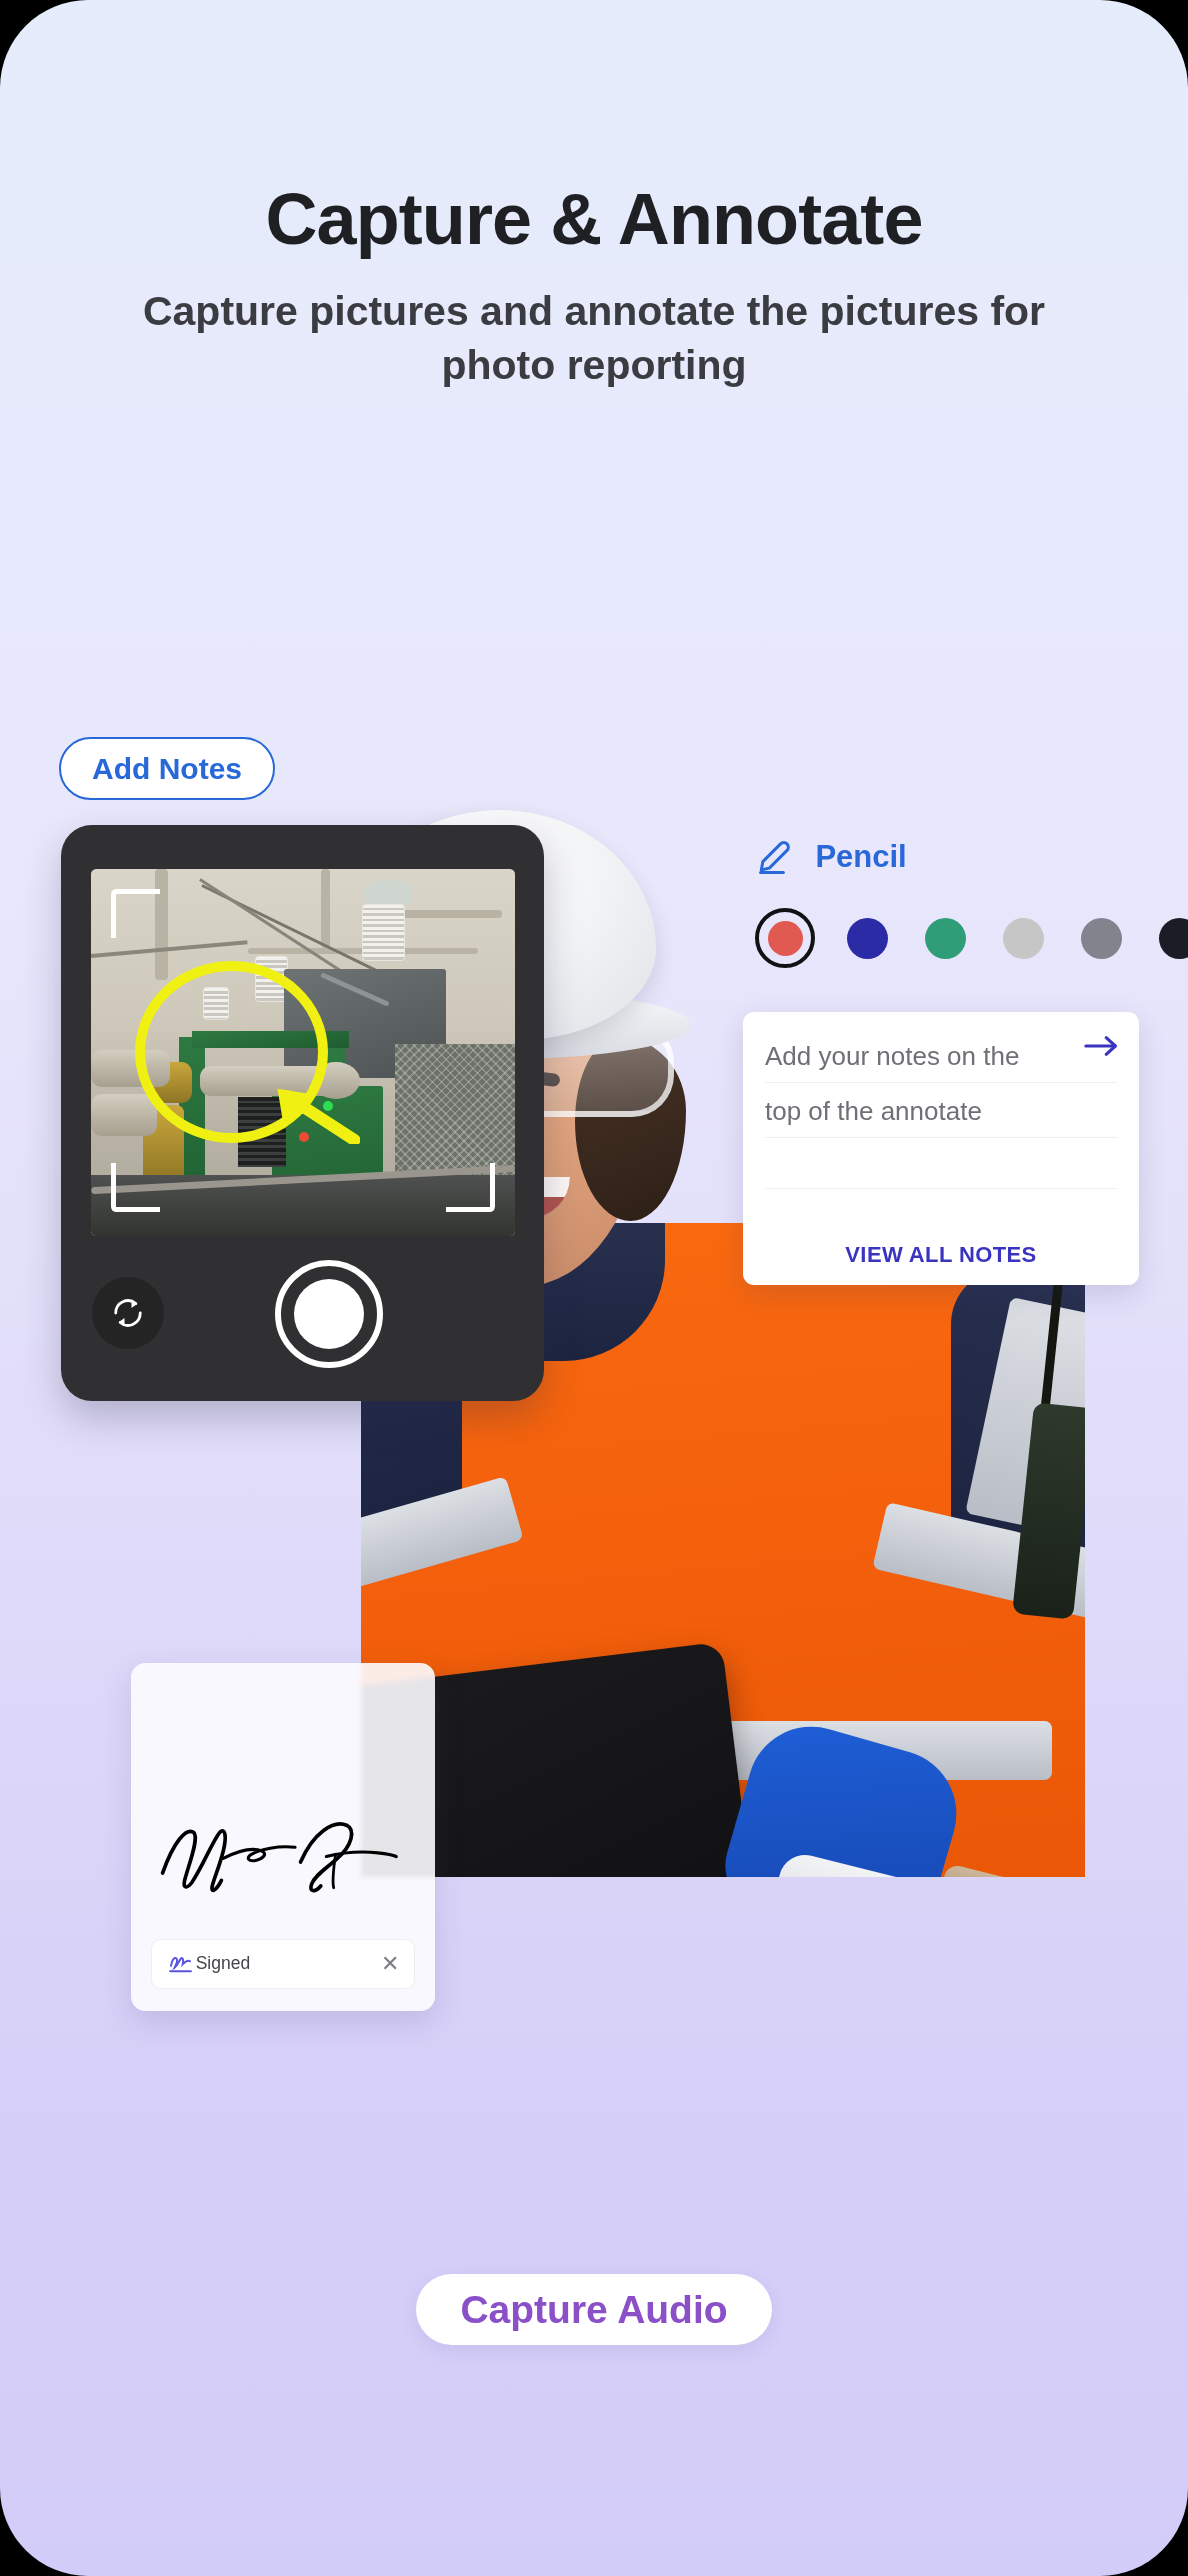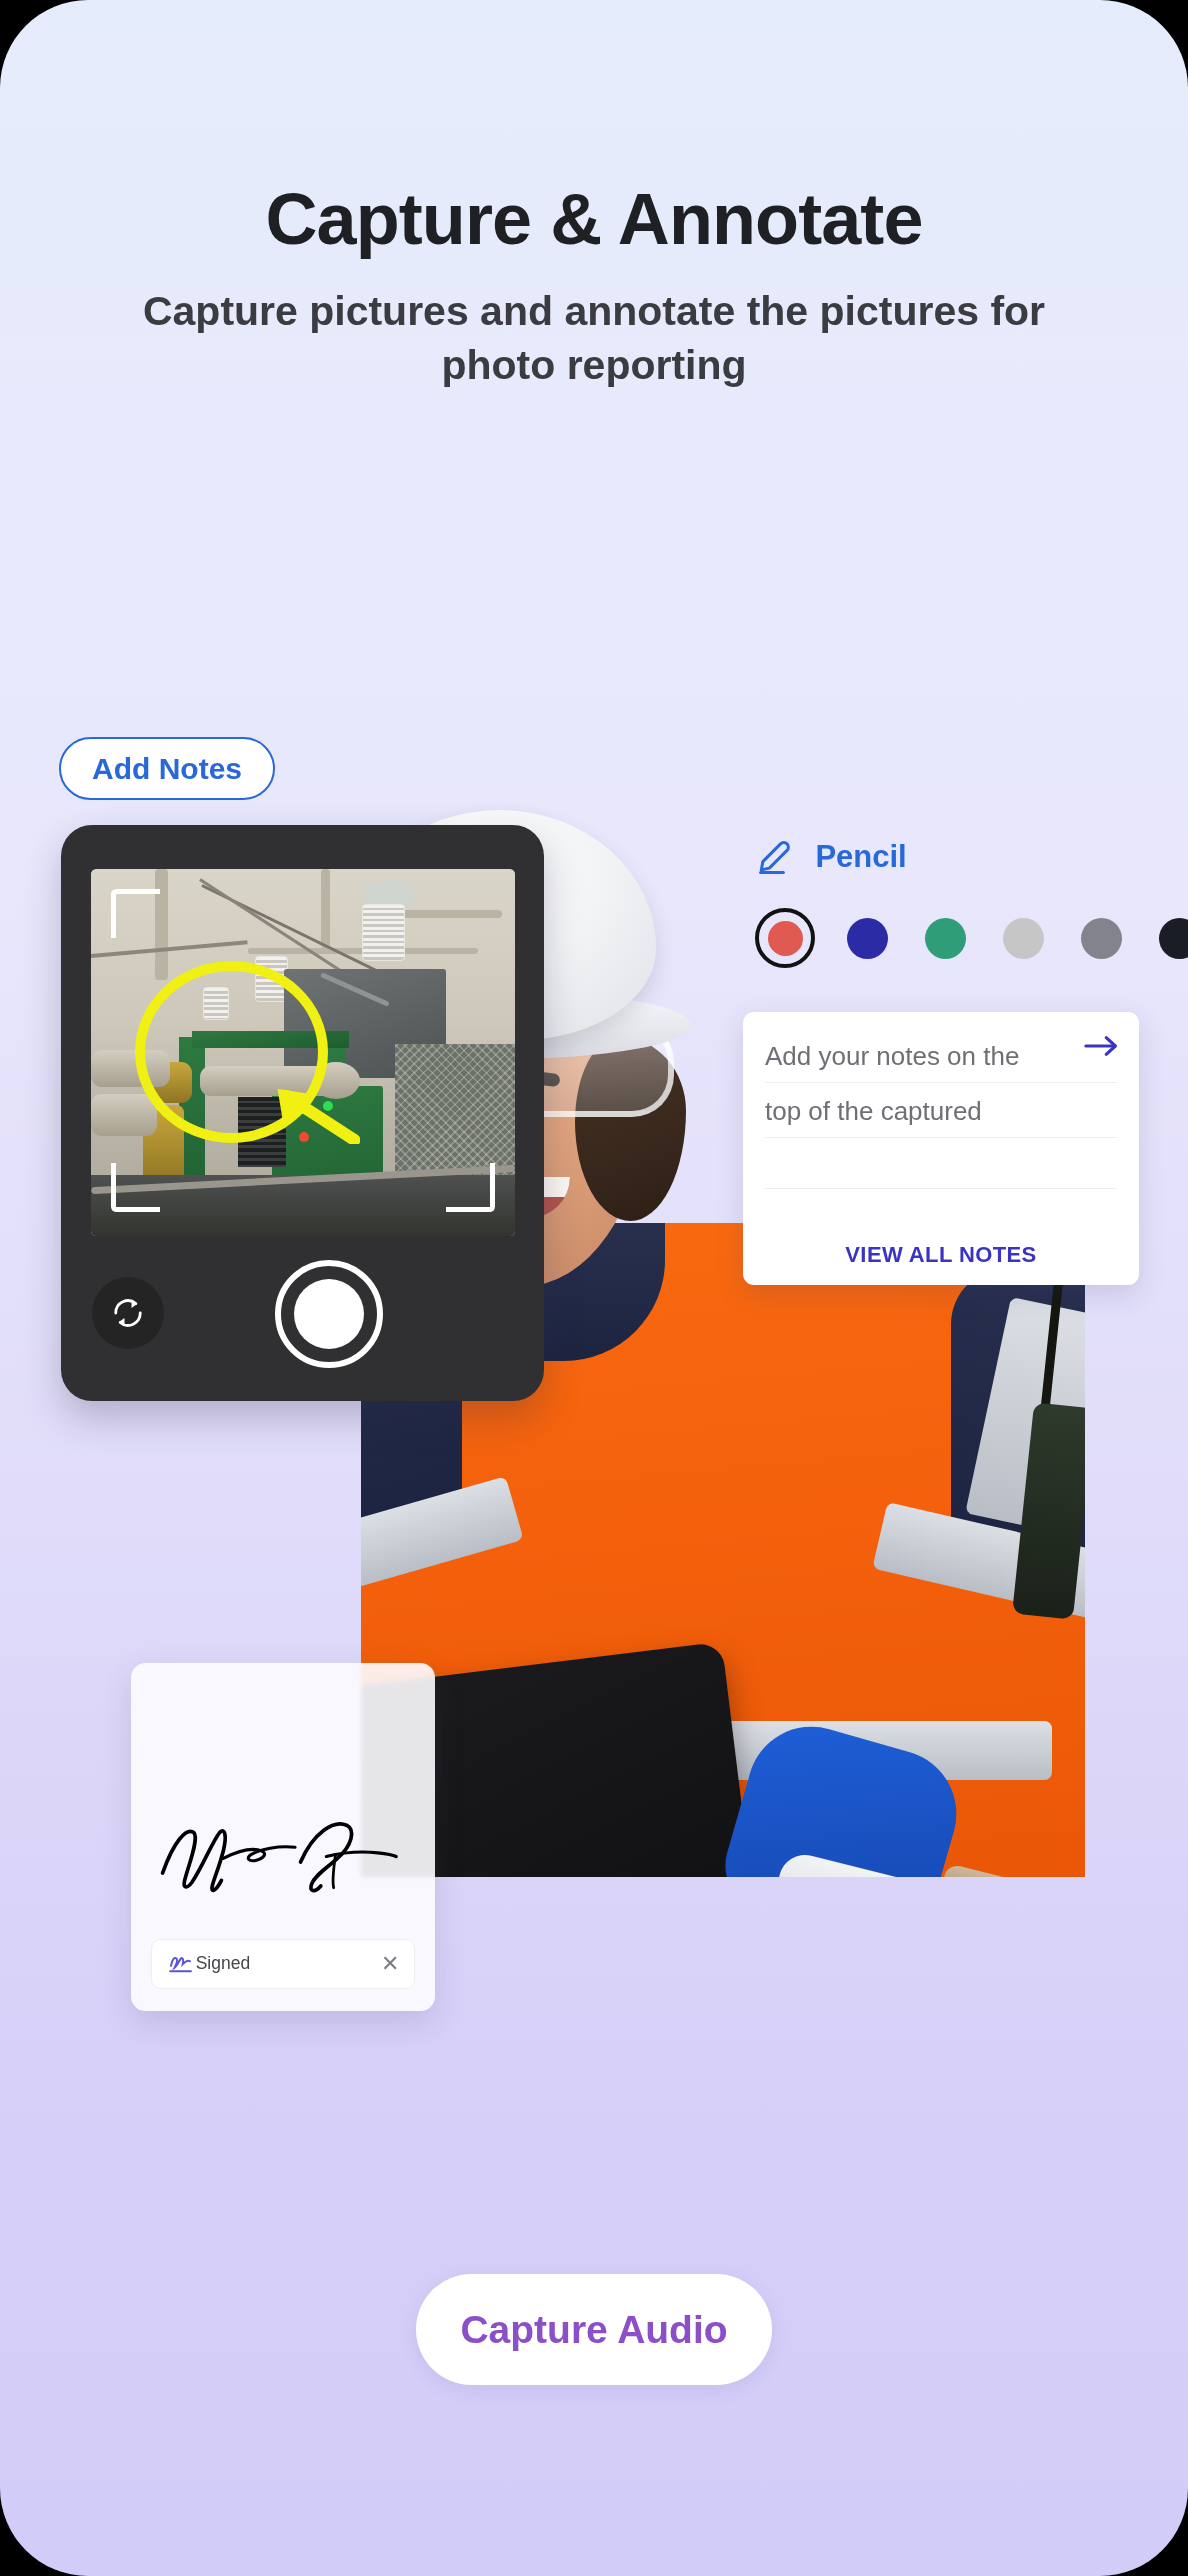--- a/index.html
+++ b/index.html
@@ -258,21 +258,21 @@
   .signed-label{font-size:17.5px;color:#44454b;flex:1;line-height:1;}
   .signed-x{font-size:22px;color:#7c7d85;line-height:1;}
 
   
   .bottom-btns{
     position:absolute;left:0;right:0;top:2274px;
     display:flex;justify-content:center;gap:50px;z-index:40;
   }
   .bbtn{
     background:#ffffff;border-radius:920px;
-    padding:36px 44px;font-size:39px;font-weight:bold;color:#8b4fc8;
+    padding:16px 44px;font-size:39px;font-weight:bold;color:#8b4fc8;
     line-height:1;white-space:nowrap;
     box-shadow:0 5.5px 18.4px rgba(90,70,150,.10);
   }
 </style>
 </head>
 <body>
 
 <div id="phone">
 
   <div class="header">
@@ -414,21 +414,21 @@
     </div>
   </div>
 
   <div class="notes-card">
     <svg class="notes-arrow" width="37" height="24" viewBox="0 0 40 26">
       <path d="M2 13 H33" stroke="#3a34c0" stroke-width="3.4" stroke-linecap="round"></path>
       <path d="M24 4 L34 13 L24 22" stroke="#3a34c0" stroke-width="3.4" fill="none" stroke-linecap="round" stroke-linejoin="round"></path>
     </svg>
     <div class="notes-body">
       <div class="note-line">Add your notes on the</div>
-      <div class="note-line">top of the captured</div>
+      <div class="note-line">top of the annotate</div>
       <div class="note-line blank"></div>
     </div>
     <div class="view-all">VIEW ALL NOTES</div>
   </div>
 
   <div class="sig-card">
     <svg class="sig-draw" viewBox="0 0 300 120">
       <g fill="none" stroke="#000000" stroke-linecap="round" stroke-linejoin="round">
         <path d="M18 78 C30 44 44 28 52 34 C58 40 46 70 42 86 C40 94 44 96 50 88 C62 70 72 44 80 34 C86 28 88 38 84 54 C80 70 74 84 72 92 C70 100 76 98 82 86" stroke-width="4"></path>
         <path d="M84 62 C100 54 116 50 126 54 C132 57 128 62 120 64 C112 66 108 62 114 58 C124 52 144 48 162 50" stroke-width="3.4"></path>

